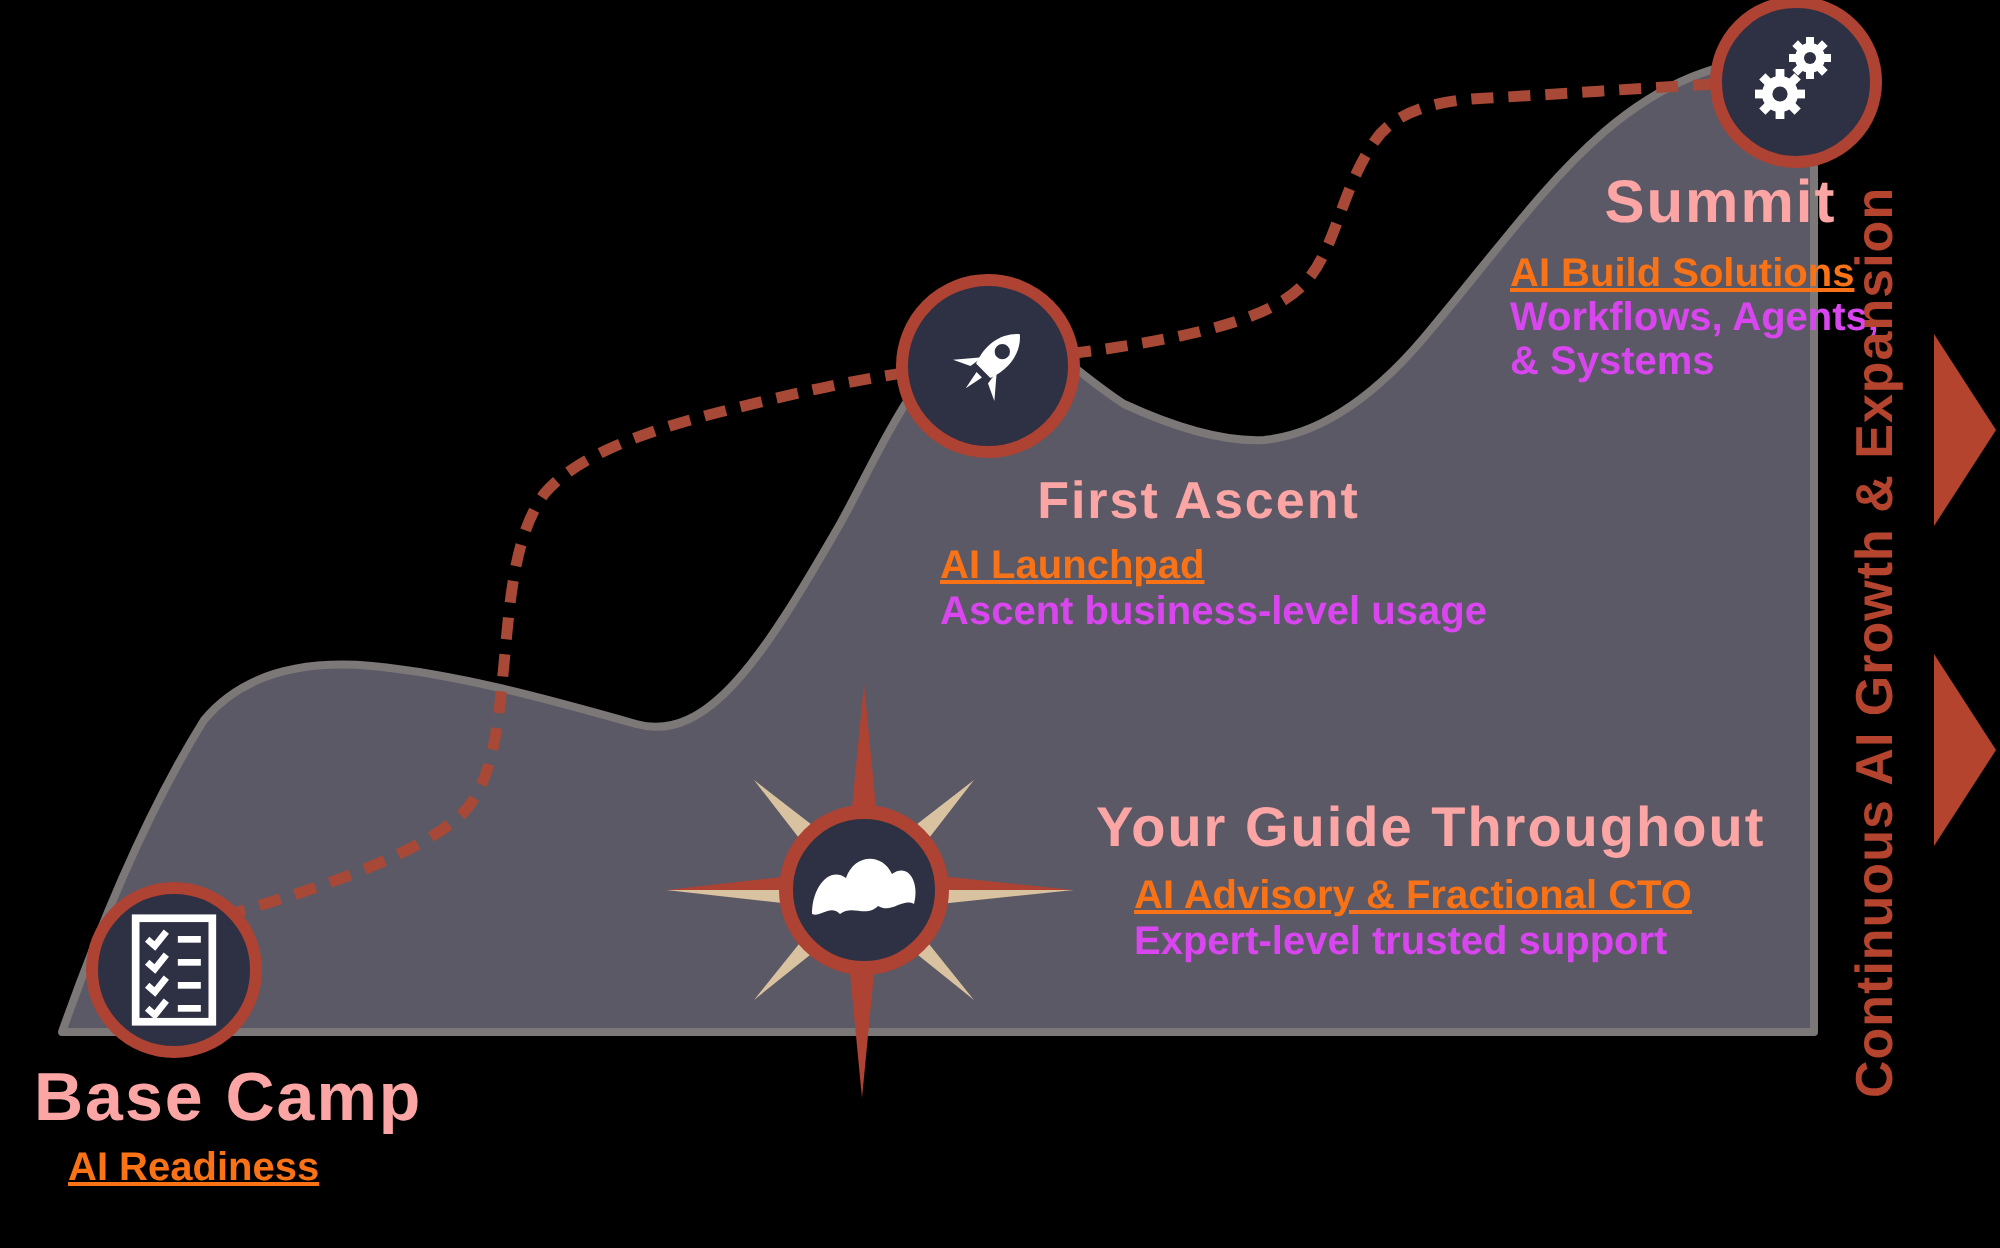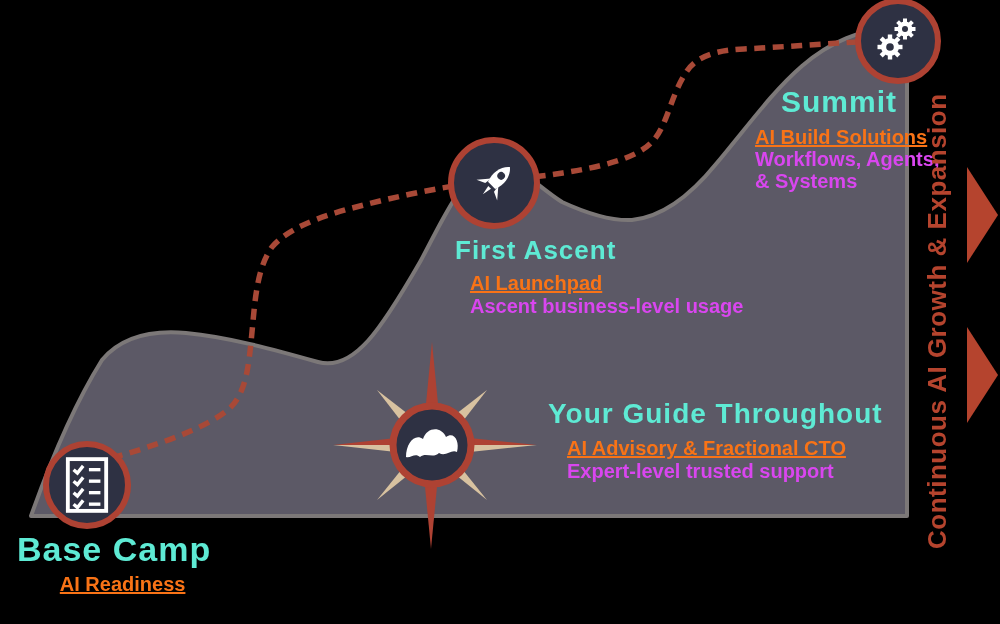--- a/index.html
+++ b/index.html
@@ -12,27 +12,27 @@
   .node {
     position:absolute; box-sizing:border-box; border-radius:50%;
     background:#2e3143; border:6px solid #ae4233; z-index:3;
     display:flex; align-items:center; justify-content:center;
   }
   .node-base   { left:43px;  top:441px; width:88px; height:88px; }
   .node-rocket { left:448px; top:137px; width:92px; height:92px; }
   .node-gear   { left:855px; top:-2px;  width:86px; height:86px; }
   .stage { position:absolute; z-index:4; }
   .stage-title {
-    color:#5eead4; font-weight:bold; letter-spacing:1px; line-height:1.05;
+    color:#fca5a5; font-weight:bold; letter-spacing:1px; line-height:1.05;text-align:center;
   }
   .stage-program { color:#f97316; font-weight:bold;text-decoration:underline; }
   .stage-desc { color:#d946ef; font-weight:bold; }
   .stage-base-camp    { left:17px;  top:532px; }
   .stage-base-camp    .stage-title { font-size:34px; }
-  .stage-base-camp    .stage-sub { margin-left:17px; margin-top:5px; font-size:20px; line-height:22px;text-align:center; }
+  .stage-base-camp    .stage-sub { margin-left:17px; margin-top:5px; font-size:20px; line-height:22px; }
   .stage-first-ascent { left:455px; top:237px; }
   .stage-first-ascent .stage-title { font-size:26px; }
   .stage-first-ascent .stage-sub { margin-left:15px; margin-top:8px; font-size:20px; line-height:23px; }
   .stage-summit       { left:755px; top:86px; }
   .stage-summit       .stage-title { font-size:30px; margin-left:26px; }
   .stage-summit       .stage-sub { margin-top:8px; font-size:20px; line-height:22px; }
   .stage-guide        { left:548px; top:399px; }
   .stage-guide        .stage-title { font-size:28px; }
   .stage-guide        .stage-sub { margin-left:19px; margin-top:9px; font-size:20px; line-height:23px; }
   .side-label {

